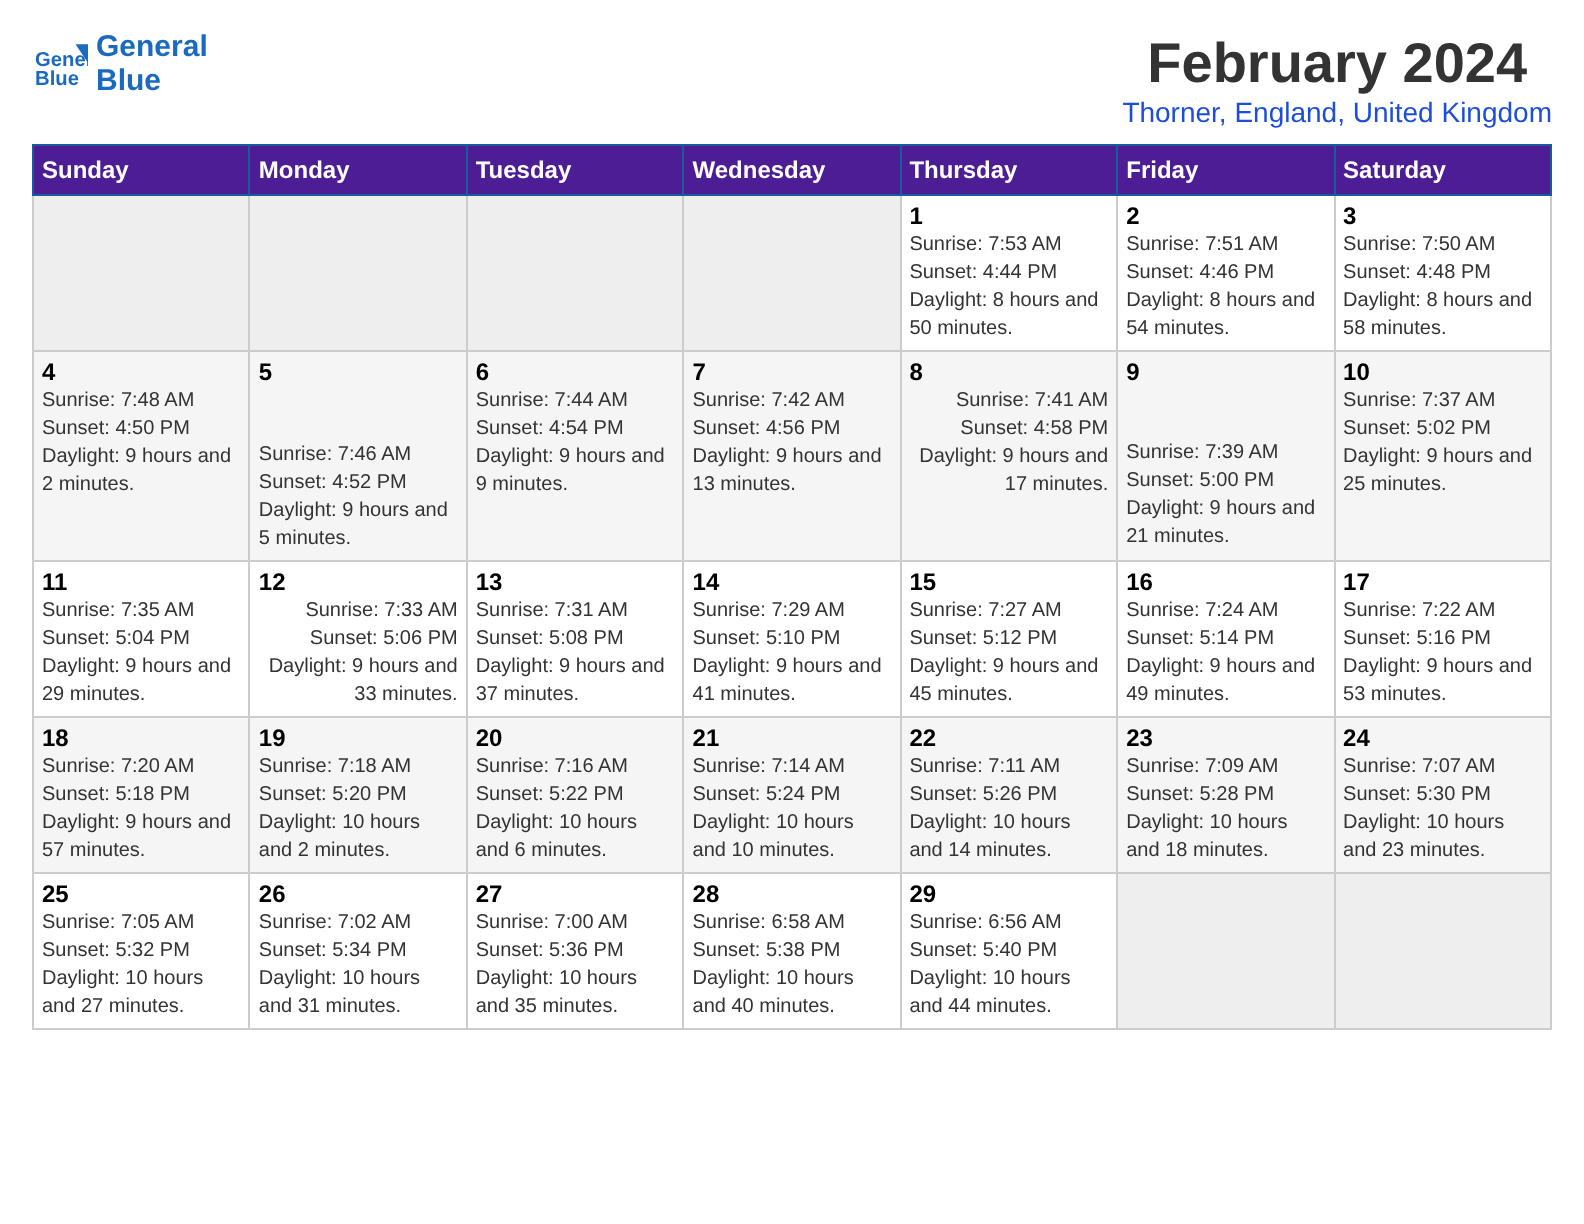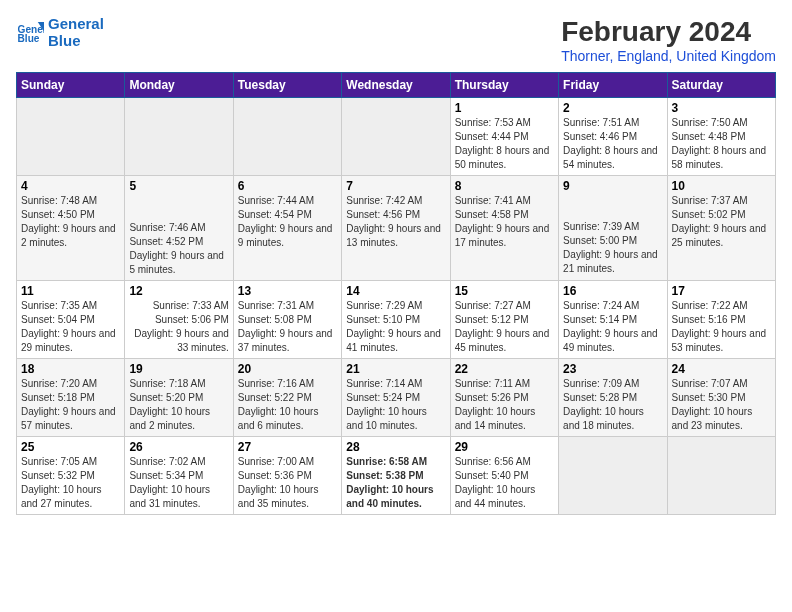--- a/index.html
+++ b/index.html
@@ -19,21 +19,21 @@
     .logo {
       display: flex;
       align-items: center;
       gap: 4px;
     }
     .logo-icon {
       width: 28px;
       height: 28px;
     }
     .title-block {
-      text-align: left;
+      text-align: center;
     }
     .title-block h1 {
       font-size: 28px;
       font-weight: bold;
       color: #333;
     }
     .title-block h2 {
       font-size: 14px;
       font-weight: normal;
       color: #1d4ed8;
@@ -160,21 +160,21 @@
 Daylight: 9 hours and 9 minutes.</div>
         </td>
         <td>
           <span class="day-num">7</span>
           <div class="day-info" style="white-space: pre-line;">Sunrise: 7:42 AM
 Sunset: 4:56 PM
 Daylight: 9 hours and 13 minutes.</div>
         </td>
         <td>
           <span class="day-num">8</span>
-          <div class="day-info" style="white-space: pre-line;">Sunrise: 7:41 AM
+          <div class="day-info" style="white-space: pre-line; text-align: right;">Sunrise: 7:41 AM
 Sunset: 4:58 PM
 Daylight: 9 hours and 17 minutes.</div>
         </td>
         <td>
           <span class="day-num">9</span>
           <div class="day-info" style="white-space: pre-line; margin-top: 27px;">Sunrise: 7:39 AM
 Sunset: 5:00 PM
 Daylight: 9 hours and 21 minutes.</div>
         </td>
         <td>
@@ -286,21 +286,21 @@
 Daylight: 10 hours and 31 minutes.</div>
         </td>
         <td>
           <span class="day-num">27</span>
           <div class="day-info" style="white-space: pre-line;">Sunrise: 7:00 AM
 Sunset: 5:36 PM
 Daylight: 10 hours and 35 minutes.</div>
         </td>
         <td>
           <span class="day-num">28</span>
-          <div class="day-info" style="white-space: pre-line; font-weight: bold;">Sunrise: 6:58 AM
+          <div class="day-info" style="white-space: pre-line;">Sunrise: 6:58 AM
 Sunset: 5:38 PM
 Daylight: 10 hours and 40 minutes.</div>
         </td>
         <td>
           <span class="day-num">29</span>
           <div class="day-info" style="white-space: pre-line;">Sunrise: 6:56 AM
 Sunset: 5:40 PM
 Daylight: 10 hours and 44 minutes.</div>
         </td>
         <td class="empty-cell"></td>

